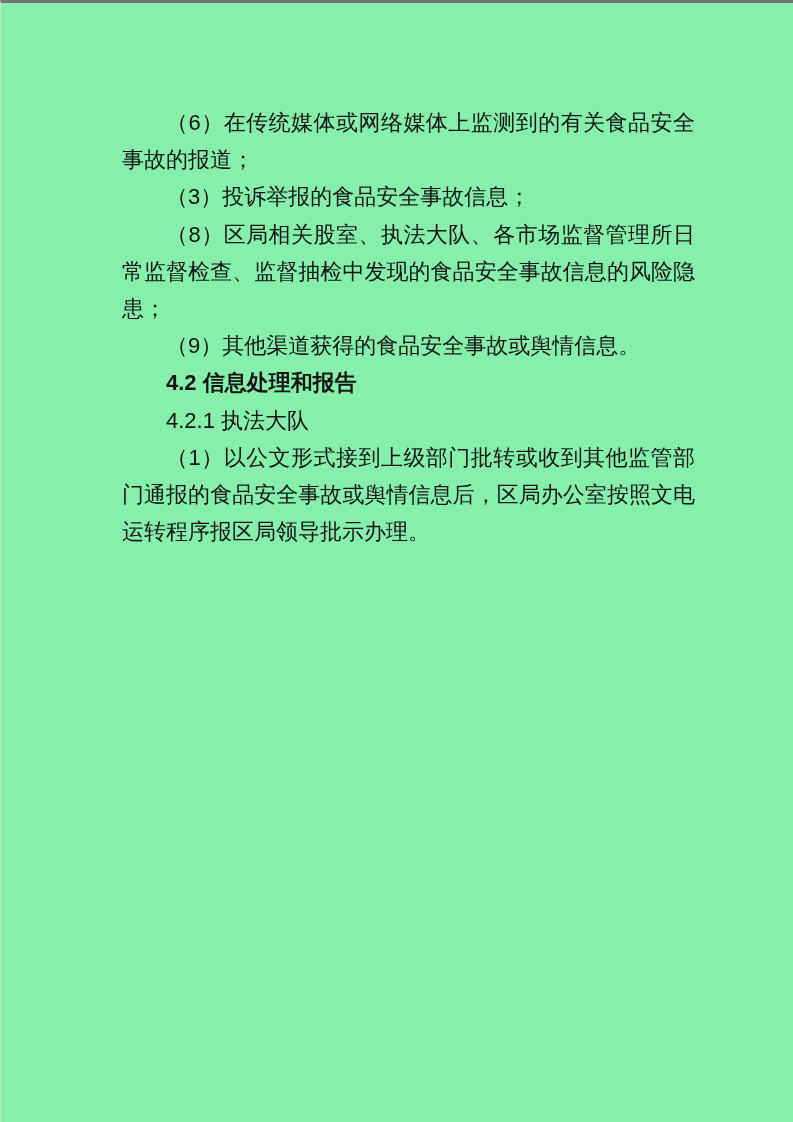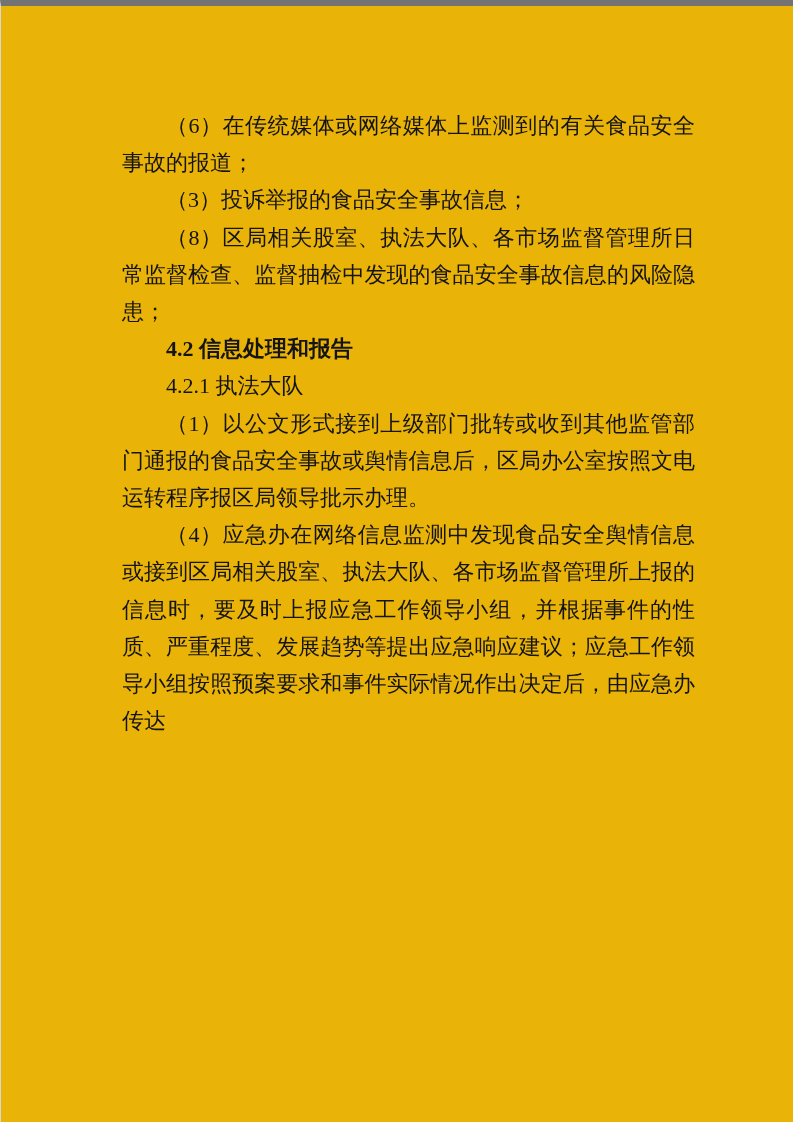--- a/index.html
+++ b/index.html
@@ -5,25 +5,25 @@
   html, body {
     margin: 0;
     padding: 0;
     background: #ffffff;
   }
   .page {
     position: relative;
     width: 793px;
     height: 1122px;
     box-sizing: border-box;
-    background: #eab308;
+    background: #86efac;
     border-left: 1px solid #d7d7d7;
-    border-top: 6px solid #737373;
+    border-top: 3px solid #737373;
     overflow: hidden;
-    font-family: Liberation Serif, serif;
+    font-family: Liberation Sans, sans-serif;
     color: #141414;
   }
   .content {
     position: absolute;
     top: 101px;
     left: 121px;
     width: 573px;
     font-size: 22px;
     line-height: 37.2px;
     text-align: justify;
@@ -42,18 +42,18 @@
   }
 </style>
 </head>
 <body>
 
 <div class="page">
   <div class="content">
     <p class="para body">（6）在传统媒体或网络媒体上监测到的有关食品安全事故的报道；</p>
     <p class="para body">（3）投诉举报的食品安全事故信息；</p>
     <p class="para body">（8）区局相关股室、执法大队、各市场监督管理所日常监督检查、监督抽检中发现的食品安全事故信息的风险隐患；</p>
+    <p class="para body">（9）其他渠道获得的食品安全事故或舆情信息。</p>
     <p class="para heading-2">4.2 信息处理和报告</p>
     <p class="para heading-3">4.2.1 执法大队</p>
     <p class="para body">（1）以公文形式接到上级部门批转或收到其他监管部门通报的食品安全事故或舆情信息后，区局办公室按照文电运转程序报区局领导批示办理。</p>
-    <p class="para body">（4）应急办在网络信息监测中发现食品安全舆情信息或接到区局相关股室、执法大队、各市场监督管理所上报的信息时，要及时上报应急工作领导小组，并根据事件的性质、严重程度、发展趋势等提出应急响应建议；应急工作领导小组按照预案要求和事件实际情况作出决定后，由应急办传达</p>
   </div>
 </div>
 
 </body></html>

